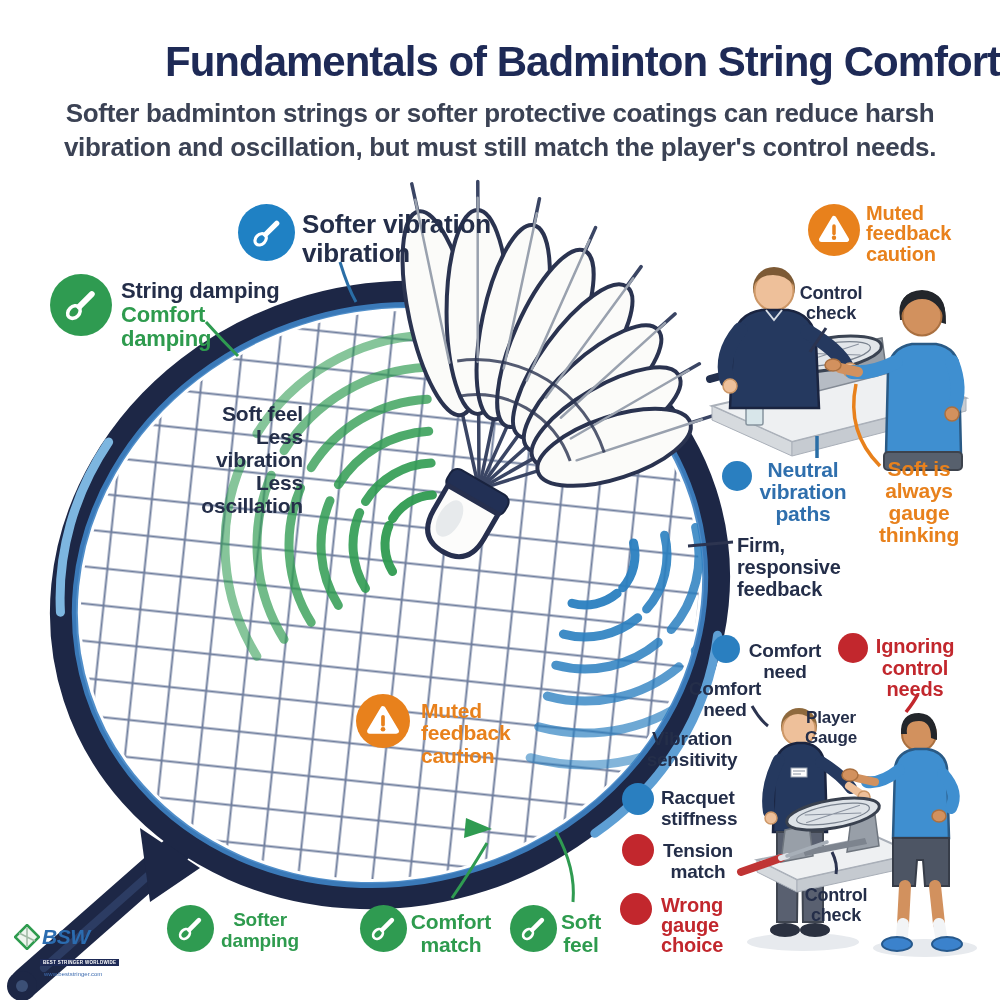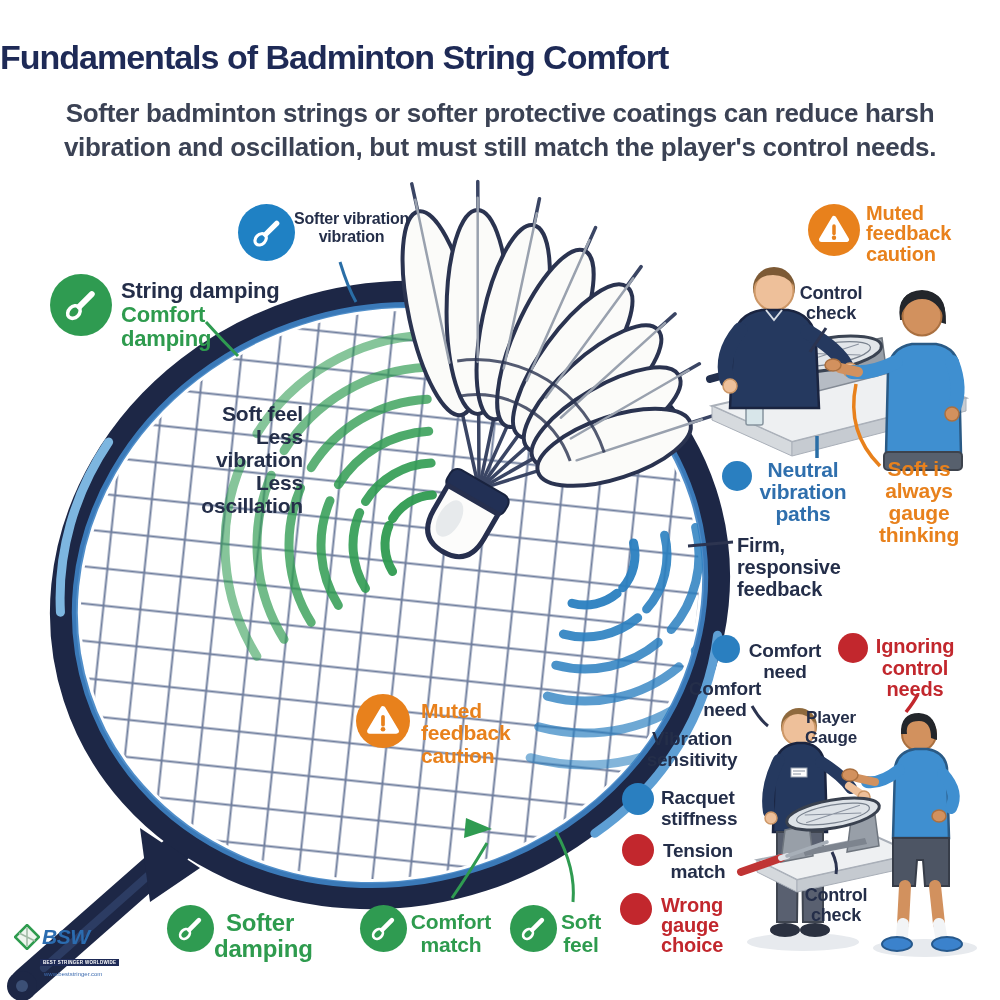--- a/index.html
+++ b/index.html
@@ -11,21 +11,21 @@
   body{width:1000px;height:1000px;font-family:"Liberation Sans",sans-serif;overflow:hidden;}
   #canvas{position:relative;width:1000px;height:1000px;background:#fff;}
   .art{position:absolute;left:0;top:0;}
   .lbl{position:absolute;font-weight:700;line-height:1.1;letter-spacing:-.2px;}
   .ln{display:block;}
   .navy{color:var(--navy);} .green{color:var(--green);} .bluet{color:var(--blue-t);}
   .orng{color:var(--orange);} .redt{color:var(--red);} .ctr{text-align:center;} .rgt{text-align:right;}
   .w6{font-weight:600;} .w8{font-weight:800;}
   .ico{position:absolute;border-radius:50%;display:flex;align-items:center;justify-content:center;box-sizing:border-box;}
   .dot{position:absolute;border-radius:50%;}
-  .title{position:absolute;top:38px;left:0;width:1000px;text-align:left;font-size:34px;font-weight:800;color:var(--deep-navy);letter-spacing:-1px;}
+  .title{position:absolute;top:38px;left:0;width:1000px;text-align:right;font-size:42px;font-weight:800;color:var(--deep-navy);letter-spacing:-1px;}
   .subtitle{position:absolute;left:0;width:1000px;text-align:center;font-size:26px;font-weight:600;color:var(--sub);letter-spacing:-.3px;}
   .logo{position:absolute;left:14px;top:924px;width:120px;}
   .logo-row{display:flex;align-items:center;gap:2px;}
   .logo-name{font-size:21px;font-weight:900;font-style:italic;color:#2b6cb0;letter-spacing:-.5px;}
   .logo-tag{display:inline-block;background:#1e2a56;color:#fff;font-size:4.5px;font-weight:700;letter-spacing:.3px;padding:1px 3px;margin-left:26px;margin-top:-4px;}
   .logo-url{font-size:6px;color:#3f6db0;margin-left:30px;margin-top:3px;}
 </style>
 </head>
 <body>
 
@@ -257,21 +257,21 @@
 <div class="subtitle" style="top:132px;">vibration and oscillation, but must still match the player's control needs.</div>
 
 <div class="ico" style="left:238px;top:204px;width:57px;height:57px;background:var(--blue-ic);">
   <svg width="36" height="36" viewBox="0 0 34 34">
         <g transform="rotate(45 17 17)" stroke="#fff" fill="none" stroke-linecap="round">
           <line x1="17" y1="4" x2="17" y2="19" stroke-width="5"></line>
           <ellipse cx="17" cy="25.5" rx="4.6" ry="6" stroke-width="3"></ellipse>
         </g>
       </svg>
 </div>
-<div class="lbl navy" style="left:294px;top:210px;font-size:16px;text-align:center;">
+<div class="lbl navy" style="left:302px;top:210px;font-size:26px;">
   <span class="ln">Softer vibration</span>
   <span class="ln">vibration</span>
 </div>
 
 <div class="ico" style="left:50px;top:274px;width:62px;height:62px;background:var(--green-ic);">
   <svg width="40" height="40" viewBox="0 0 34 34">
         <g transform="rotate(45 17 17)" stroke="#fff" fill="none" stroke-linecap="round">
           <line x1="17" y1="4" x2="17" y2="19" stroke-width="5"></line>
           <ellipse cx="17" cy="25.5" rx="4.6" ry="6" stroke-width="3"></ellipse>
         </g>
@@ -395,21 +395,21 @@
 </div>
 
 <div class="ico" style="left:167px;top:905px;width:47px;height:47px;background:var(--green-ic);">
   <svg width="31" height="31" viewBox="0 0 34 34">
         <g transform="rotate(45 17 17)" stroke="#fff" fill="none" stroke-linecap="round">
           <line x1="17" y1="4" x2="17" y2="19" stroke-width="5"></line>
           <ellipse cx="17" cy="25.5" rx="4.6" ry="6" stroke-width="3"></ellipse>
         </g>
       </svg>
 </div>
-<div class="lbl green ctr" style="left:214px;top:910px;width:92px;font-size:24px;">
+<div class="lbl green ctr" style="left:214px;top:910px;width:92px;font-size:19px;">
   <span class="ln">Softer</span>
   <span class="ln">damping</span>
 </div>
 
 <div class="ico" style="left:360px;top:905px;width:47px;height:47px;background:var(--green-ic);">
   <svg width="31" height="31" viewBox="0 0 34 34">
         <g transform="rotate(45 17 17)" stroke="#fff" fill="none" stroke-linecap="round">
           <line x1="17" y1="4" x2="17" y2="19" stroke-width="5"></line>
           <ellipse cx="17" cy="25.5" rx="4.6" ry="6" stroke-width="3"></ellipse>
         </g>

